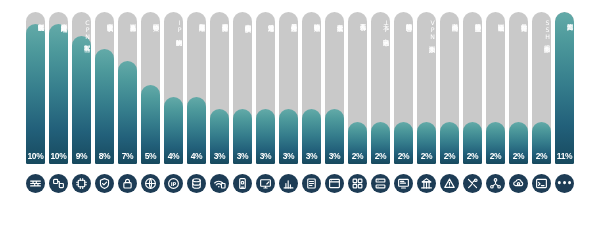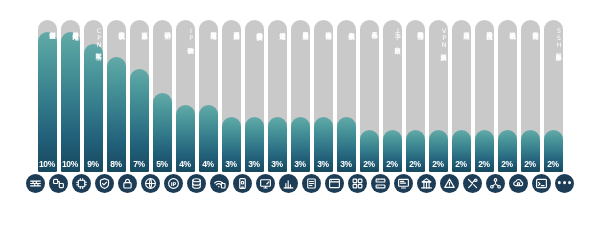--- a/index.html
+++ b/index.html
@@ -25,21 +25,21 @@
   #chart {
     position: absolute;
     left: 0;
     top: 0;
     width: 600px;
     height: 172px;
     display: flex;
     align-items: flex-end;
     justify-content: center;
     gap: 4px;
-    padding: 0 8px;
+    padding: 8px 8px;
     box-sizing: border-box;
   }
 
   .bar {
     position: relative;
     width: 19px;
     height: 152px;
     margin-top: 18px;
     border-radius: 10px 10px 1px 1px;
     background: #c9c9c9;
@@ -239,20 +239,25 @@
       <div class="bar">
         <div class="bar-fill" style="height: 42px;"></div>
         <div class="bar-label">日志审计不完整</div>
         <div class="bar-pct">2%</div>
       </div>
       <div class="bar">
         <div class="bar-fill" style="height: 42px;"></div>
         <div class="bar-label">SSH服务未加固</div>
         <div class="bar-pct">2%</div>
       </div>
+      <div class="bar">
+        <div class="bar-fill" style="height: 152px;"></div>
+        <div class="bar-label">其他原因</div>
+        <div class="bar-pct">11%</div>
+      </div>
     </div>
 
   <div id="icon-row">
       <div class="icon-badge">
         <svg width="13" height="13" viewBox="0 0 16 16">
           <path stroke="#ffffff" stroke-width="1.4" fill="none" stroke-linecap="round" stroke-linejoin="round" d="M2 5h12M2 8h12M2 11h12M5 5v3M9 5v3M7 8v3M11 8v3"></path>
         </svg>
       </div>
       <div class="icon-badge">
         <svg width="13" height="13" viewBox="0 0 16 16">

